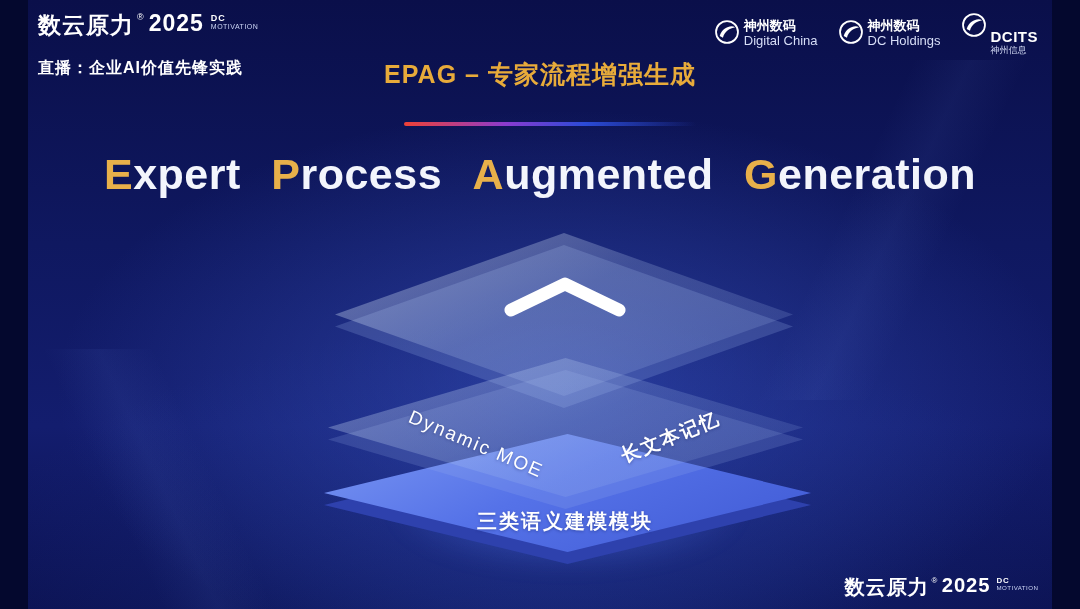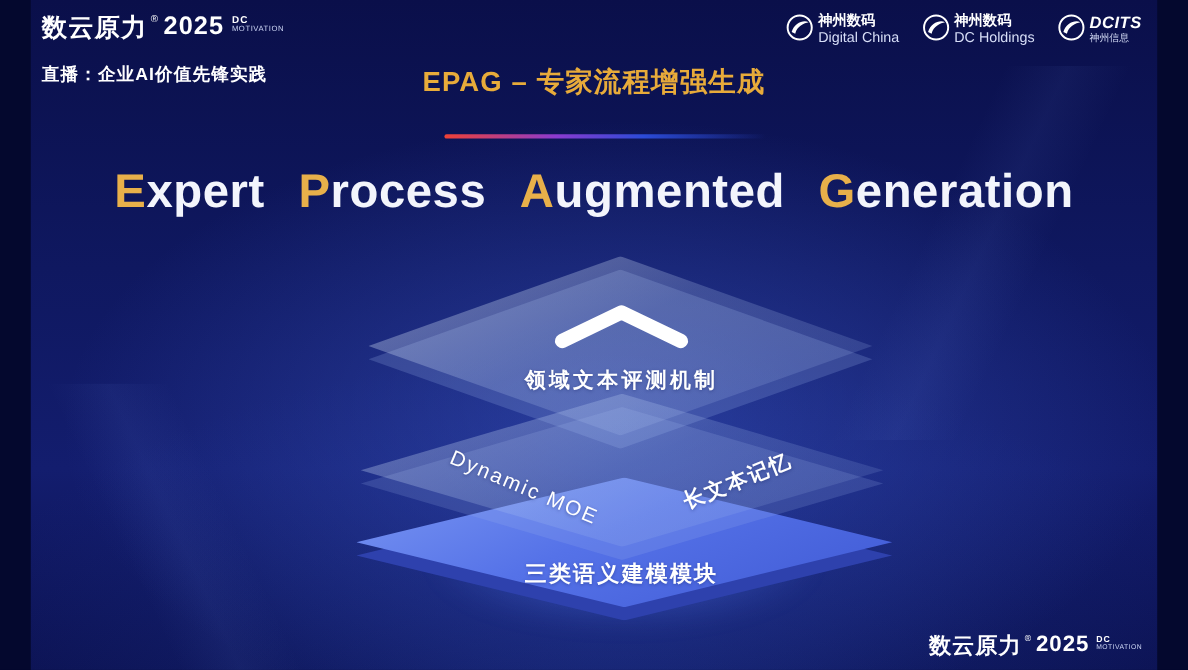--- a/index.html
+++ b/index.html
@@ -42,21 +42,21 @@
   .main-title .word { display:inline-block; margin:0 9px; }
   .main-title .initial { color:#e8b04a; }
   .main-title .rest { color:#f3f5fc; }
 
   
   .partners { position:absolute; right:14px; top:12px; display:flex; gap:20px; align-items:center; }
   .partner { display:flex; gap:4px; }
   .partner-text { display:flex; flex-direction:column; line-height:1.15; }
   .partner-cn { font-size:13px; font-weight:bold; }
   .partner-en { font-size:13px; color:#d7def7; }
-  .partner--dcits .partner-cn { font-style:italic; font-size:15px; letter-spacing:0.5px; }
+  .partner--dcits .partner-cn { font-size:15px; letter-spacing:0.5px;margin-top:16px; }
   .partner--dcits .partner-en { font-size:9px; }
 
   
   .rhombus { position:absolute; clip-path:polygon(50% 0, 100% 50%, 50% 100%, 0 50%); }
   .layer-glow { position:absolute; left:292px; top:420px; width:495px; height:170px; z-index:4;
     background:radial-gradient(ellipse 50% 50% at 50% 55%, rgba(90,130,255,0.45), transparent 72%);
     filter:blur(8px); }
   .layer-bottom-side { left:296px; top:446px; width:487px; height:118px; background:#2e41ad; z-index:9; }
   .layer-bottom { left:296px; top:434px; width:487px; height:118px; z-index:10;
     background:linear-gradient(155deg, #7b97f2 0%, #5572e8 45%, #3f59d4 100%); }
@@ -154,21 +154,20 @@
   <div class="rhombus layer-mid"></div>
   <div class="rhombus layer-top-side"></div>
   <div class="rhombus layer-top"></div>
 
   <div class="chevron">
     <svg width="126" height="46" viewBox="0 0 126 46">
         <polyline points="9,36 63,10 117,36" fill="none" stroke="#ffffff" stroke-width="13" stroke-linecap="round" stroke-linejoin="round"></polyline>
       </svg>
   </div>
 
-  <div class="label label-top">领域文本评测机制</div>
   <div class="label label-mid-left">Dynamic MOE</div>
   <div class="label label-mid-right">长文本记忆</div>
   <div class="label label-bottom">三类语义建模模块</div>
 
   <div class="brand brand--footer">
     <span class="brand-name">数云原力</span>
     <span class="brand-reg">®</span>
     <span class="brand-year">2025</span>
     <span class="brand-stack">
       <span class="brand-dc">DC</span>

